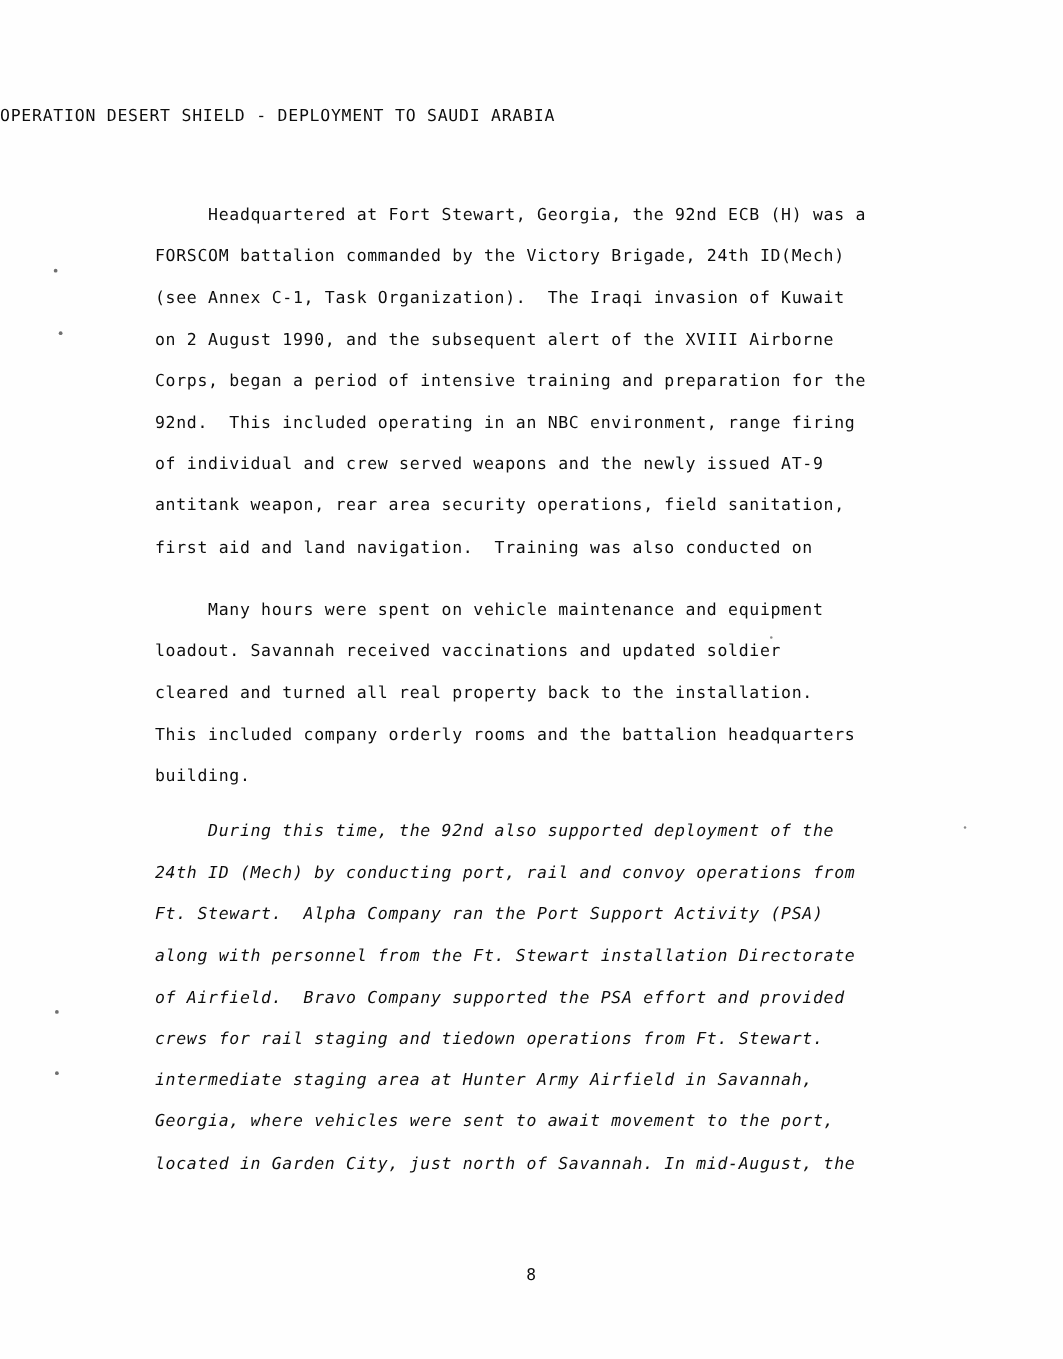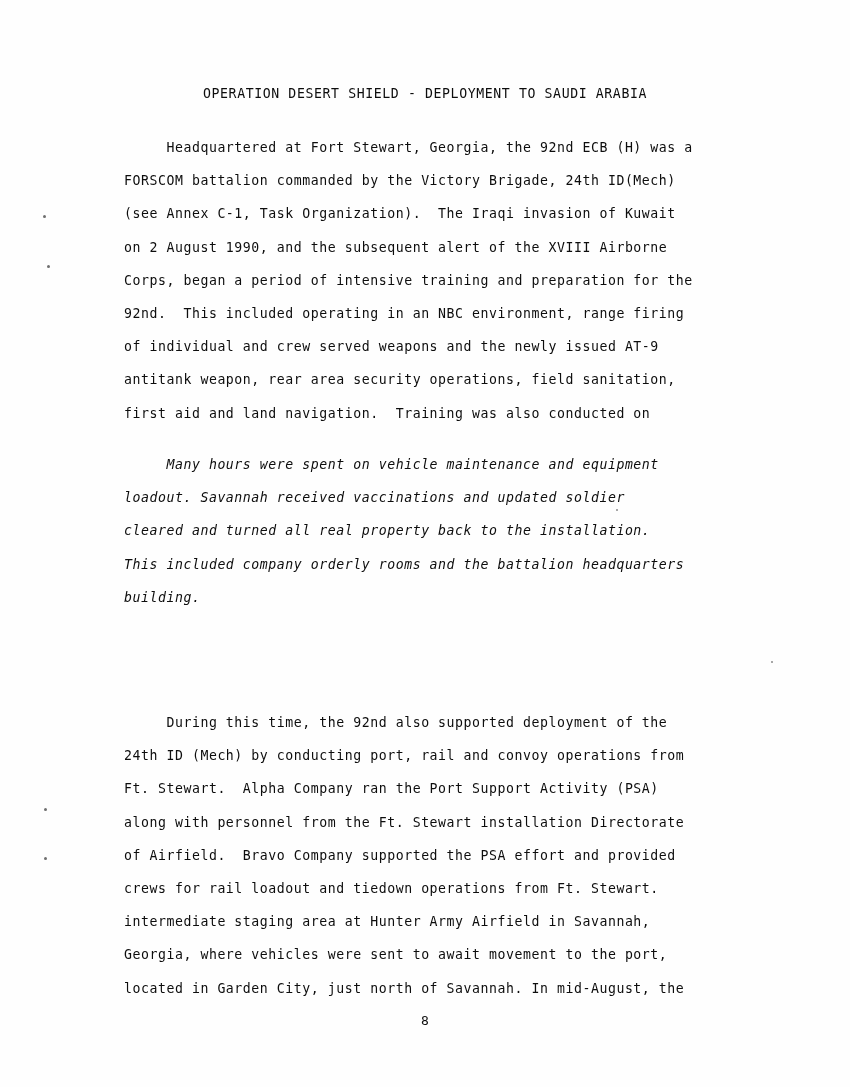--- a/index.html
+++ b/index.html
@@ -20,21 +20,21 @@
     top: 0; left: 0;
     width: 850px;
     height: 1087px;
     background: #fefefe;
   }
   .doc-title {
     position: absolute;
     top: 86px;
     left: 0;
     width: 850px;
-    text-align: center;
+    text-align: left;
     font-size: 13.2px;
     letter-spacing: 0.6px;
     white-space: nowrap;
   }
   .body-block {
     position: absolute;
     left: 124px;
     width: 660px;
   }
   .para {
@@ -76,52 +76,52 @@
 
   <div class="doc-title">OPERATION DESERT SHIELD - DEPLOYMENT TO SAUDI ARABIA</div>
 
   <div class="margin-dot" style="top:215px;left:43px;"></div>
   <div class="margin-dot" style="top:265px;left:47px;"></div>
   <div class="margin-dot" style="top:808px;left:44px;"></div>
   <div class="margin-dot" style="top:857px;left:44px;"></div>
   <div class="speck" style="top:509px;left:616px;"></div>
   <div class="speck" style="top:661px;left:771px;"></div>
 
-  <div class="body-block" style="top:131px;">
+  <div class="body-block" style="top:156px;">
     <div class="para">
       <div class="line">     Headquartered at Fort Stewart, Georgia, the 92nd ECB (H) was a</div>
       <div class="line">FORSCOM battalion commanded by the Victory Brigade, 24th ID(Mech)</div>
       <div class="line">(see Annex C-1, Task Organization).  The Iraqi invasion of Kuwait</div>
       <div class="line">on 2 August 1990, and the subsequent alert of the XVIII Airborne</div>
       <div class="line">Corps, began a period of intensive training and preparation for the</div>
       <div class="line">92nd.  This included operating in an NBC environment, range firing</div>
       <div class="line">of individual and crew served weapons and the newly issued AT-9</div>
       <div class="line">antitank weapon, rear area security operations, field sanitation,</div>
       <div class="line">first aid and land navigation.  Training was also conducted on</div>
     </div>
   </div>
 
-  <div class="body-block" style="top:448px;font-style:italic;">
+  <div class="body-block" style="top:472px;">
     <div class="para">
       <div class="line">     Many hours were spent on vehicle maintenance and equipment</div>
       <div class="line">loadout. Savannah received vaccinations and updated soldier</div>
       <div class="line">cleared and turned all real property back to the installation.</div>
       <div class="line">This included company orderly rooms and the battalion headquarters</div>
       <div class="line">building.</div>
     </div>
   </div>
 
-  <div class="body-block" style="top:706px;">
+  <div class="body-block" style="top:649px;font-style:italic;">
     <div class="para">
       <div class="line">     During this time, the 92nd also supported deployment of the</div>
       <div class="line">24th ID (Mech) by conducting port, rail and convoy operations from</div>
       <div class="line">Ft. Stewart.  Alpha Company ran the Port Support Activity (PSA)</div>
       <div class="line">along with personnel from the Ft. Stewart installation Directorate</div>
       <div class="line">of Airfield.  Bravo Company supported the PSA effort and provided</div>
-      <div class="line">crews for rail loadout and tiedown operations from Ft. Stewart.</div>
+      <div class="line">crews for rail staging and tiedown operations from Ft. Stewart.</div>
       <div class="line">intermediate staging area at Hunter Army Airfield in Savannah,</div>
       <div class="line">Georgia, where vehicles were sent to await movement to the port,</div>
       <div class="line">located in Garden City, just north of Savannah. In mid-August, the</div>
     </div>
   </div>
 
   <div class="page-number">8</div>
 
 </div>
 

